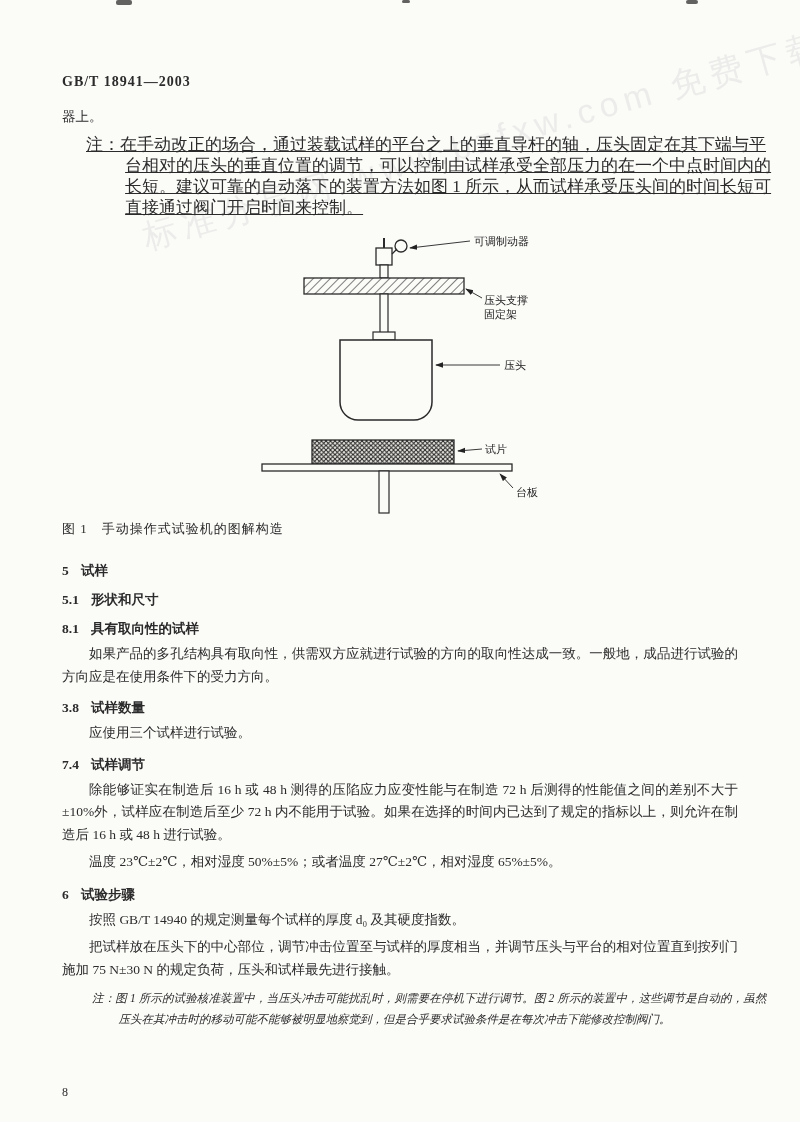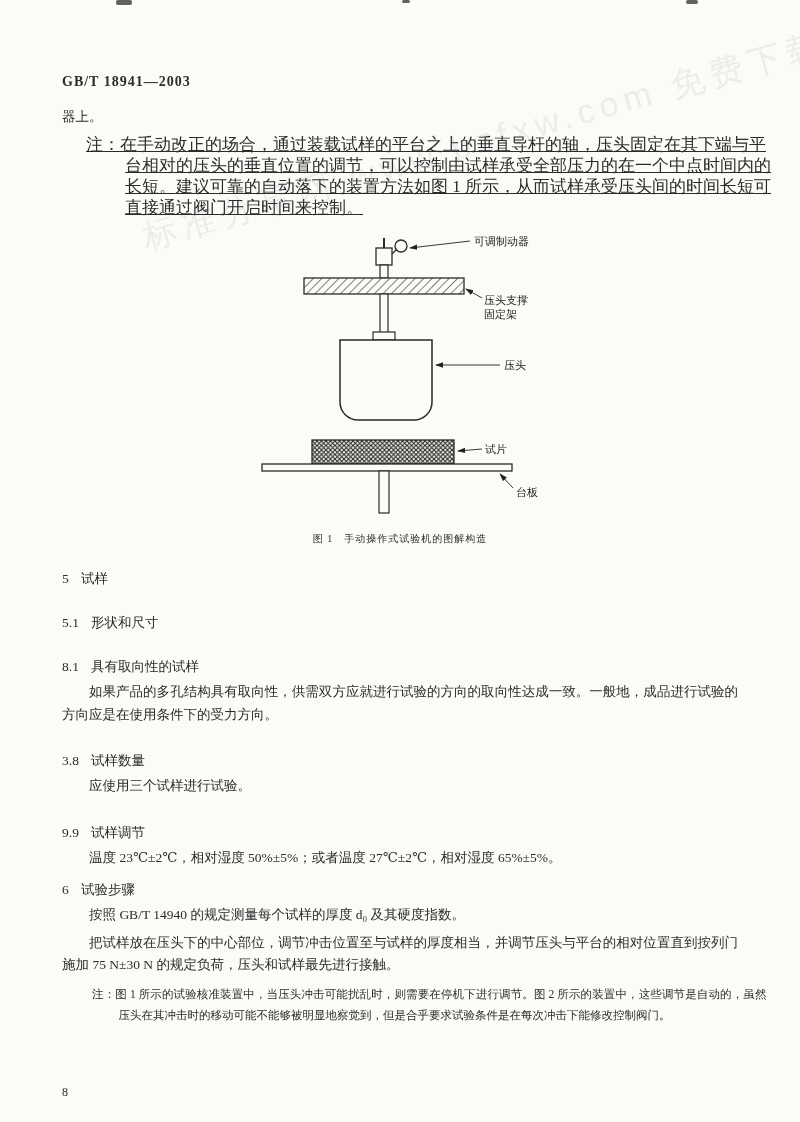--- a/index.html
+++ b/index.html
@@ -21,29 +21,29 @@
   }
   .body { margin:0 62px; }
   .cont { margin:16px 0 0 0; font-size:13.5px; line-height:22px; }
   .note {
     margin:6px 0 0 24px; width:648px;
     font-size:17px; line-height:21px;
     padding-left:2.3em; text-indent:-2.3em;text-decoration:underline;
   }
   .figure { margin-top:16px; }
   .figure svg { display:block; margin-left:66px; }
-  .fig-caption { margin-top:12px; text-align:center; font-size:10px; letter-spacing:1px; }
-  .sec-h { margin-top:24px; font-size:13.5px; font-weight:normal; }
-  .sec-h.sub { margin-top:26px; }
+  .fig-caption { text-align:left; font-size:13px; letter-spacing:1px; }
+  .sec-h { margin-top:24px; font-size:13.5px; font-weight:bold; }
+  .sec-h.sub { margin-top:11px; }
   .sec-num { margin-right:0.9em; }
   .para { margin:5px 0 0 0; font-size:13.5px; line-height:22.5px; text-indent:2em; text-align:justify; }
   .small-note {
     margin:7px 0 0 30px; width:648px;
     font-size:11.5px; line-height:21px;
-    padding-left:2.3em; text-indent:-2.3em; text-align:justify;
+    padding-left:2.3em; text-indent:-2.3em; text-align:justify;font-style:italic;
   }
   .page-number { position:absolute; left:62px; bottom:22px; font-size:12px; }
   svg text { font-family:"Liberation Serif","DejaVu Serif",serif; font-size:11px; fill:#222; }
 </style>
 </head>
 <body>
 
 <div class="page">
 
   <div class="artifact" style="left:116px; top:0; width:16px; height:5px;"></div>
@@ -121,22 +121,23 @@
       <span class="sec-num">8.1</span><span>具有取向性的试样</span>
     </div>
     <p class="para">如果产品的多孔结构具有取向性，供需双方应就进行试验的方向的取向性达成一致。一般地，成品进行试验的方向应是在使用条件下的受力方向。</p>
 
     <div class="sec-h sub">
       <span class="sec-num">3.8</span><span>试样数量</span>
     </div>
     <p class="para">应使用三个试样进行试验。</p>
 
     <div class="sec-h sub">
-      <span class="sec-num">9.9</span><span>试样调节</span>
+      <span class="sec-num">7.4</span><span>试样调节</span>
     </div>
+    <p class="para">除能够证实在制造后 16 h 或 48 h 测得的压陷应力应变性能与在制造 72 h 后测得的性能值之间的差别不大于±10%外，试样应在制造后至少 72 h 内不能用于试验。如果在选择的时间内已达到了规定的指标以上，则允许在制造后 16 h 或 48 h 进行试验。</p>
     <p class="para">温度 23℃±2℃，相对湿度 50%±5%；或者温度 27℃±2℃，相对湿度 65%±5%。</p>
 
     <div class="sec-h" style="margin-top:12px;">
       <span class="sec-num">6</span><span>试验步骤</span>
     </div>
     <p class="para">按照 GB/T 14940 的规定测量每个试样的厚度 d₀ 及其硬度指数。</p>
     <p class="para">把试样放在压头下的中心部位，调节冲击位置至与试样的厚度相当，并调节压头与平台的相对位置直到按列门施加 75 N±30 N 的规定负荷，压头和试样最先进行接触。</p>
     <p class="small-note">注：图 1 所示的试验核准装置中，当压头冲击可能扰乱时，则需要在停机下进行调节。图 2 所示的装置中，这些调节是自动的，虽然压头在其冲击时的移动可能不能够被明显地察觉到，但是合乎要求试验条件是在每次冲击下能修改控制阀门。</p>
 
   </div>

